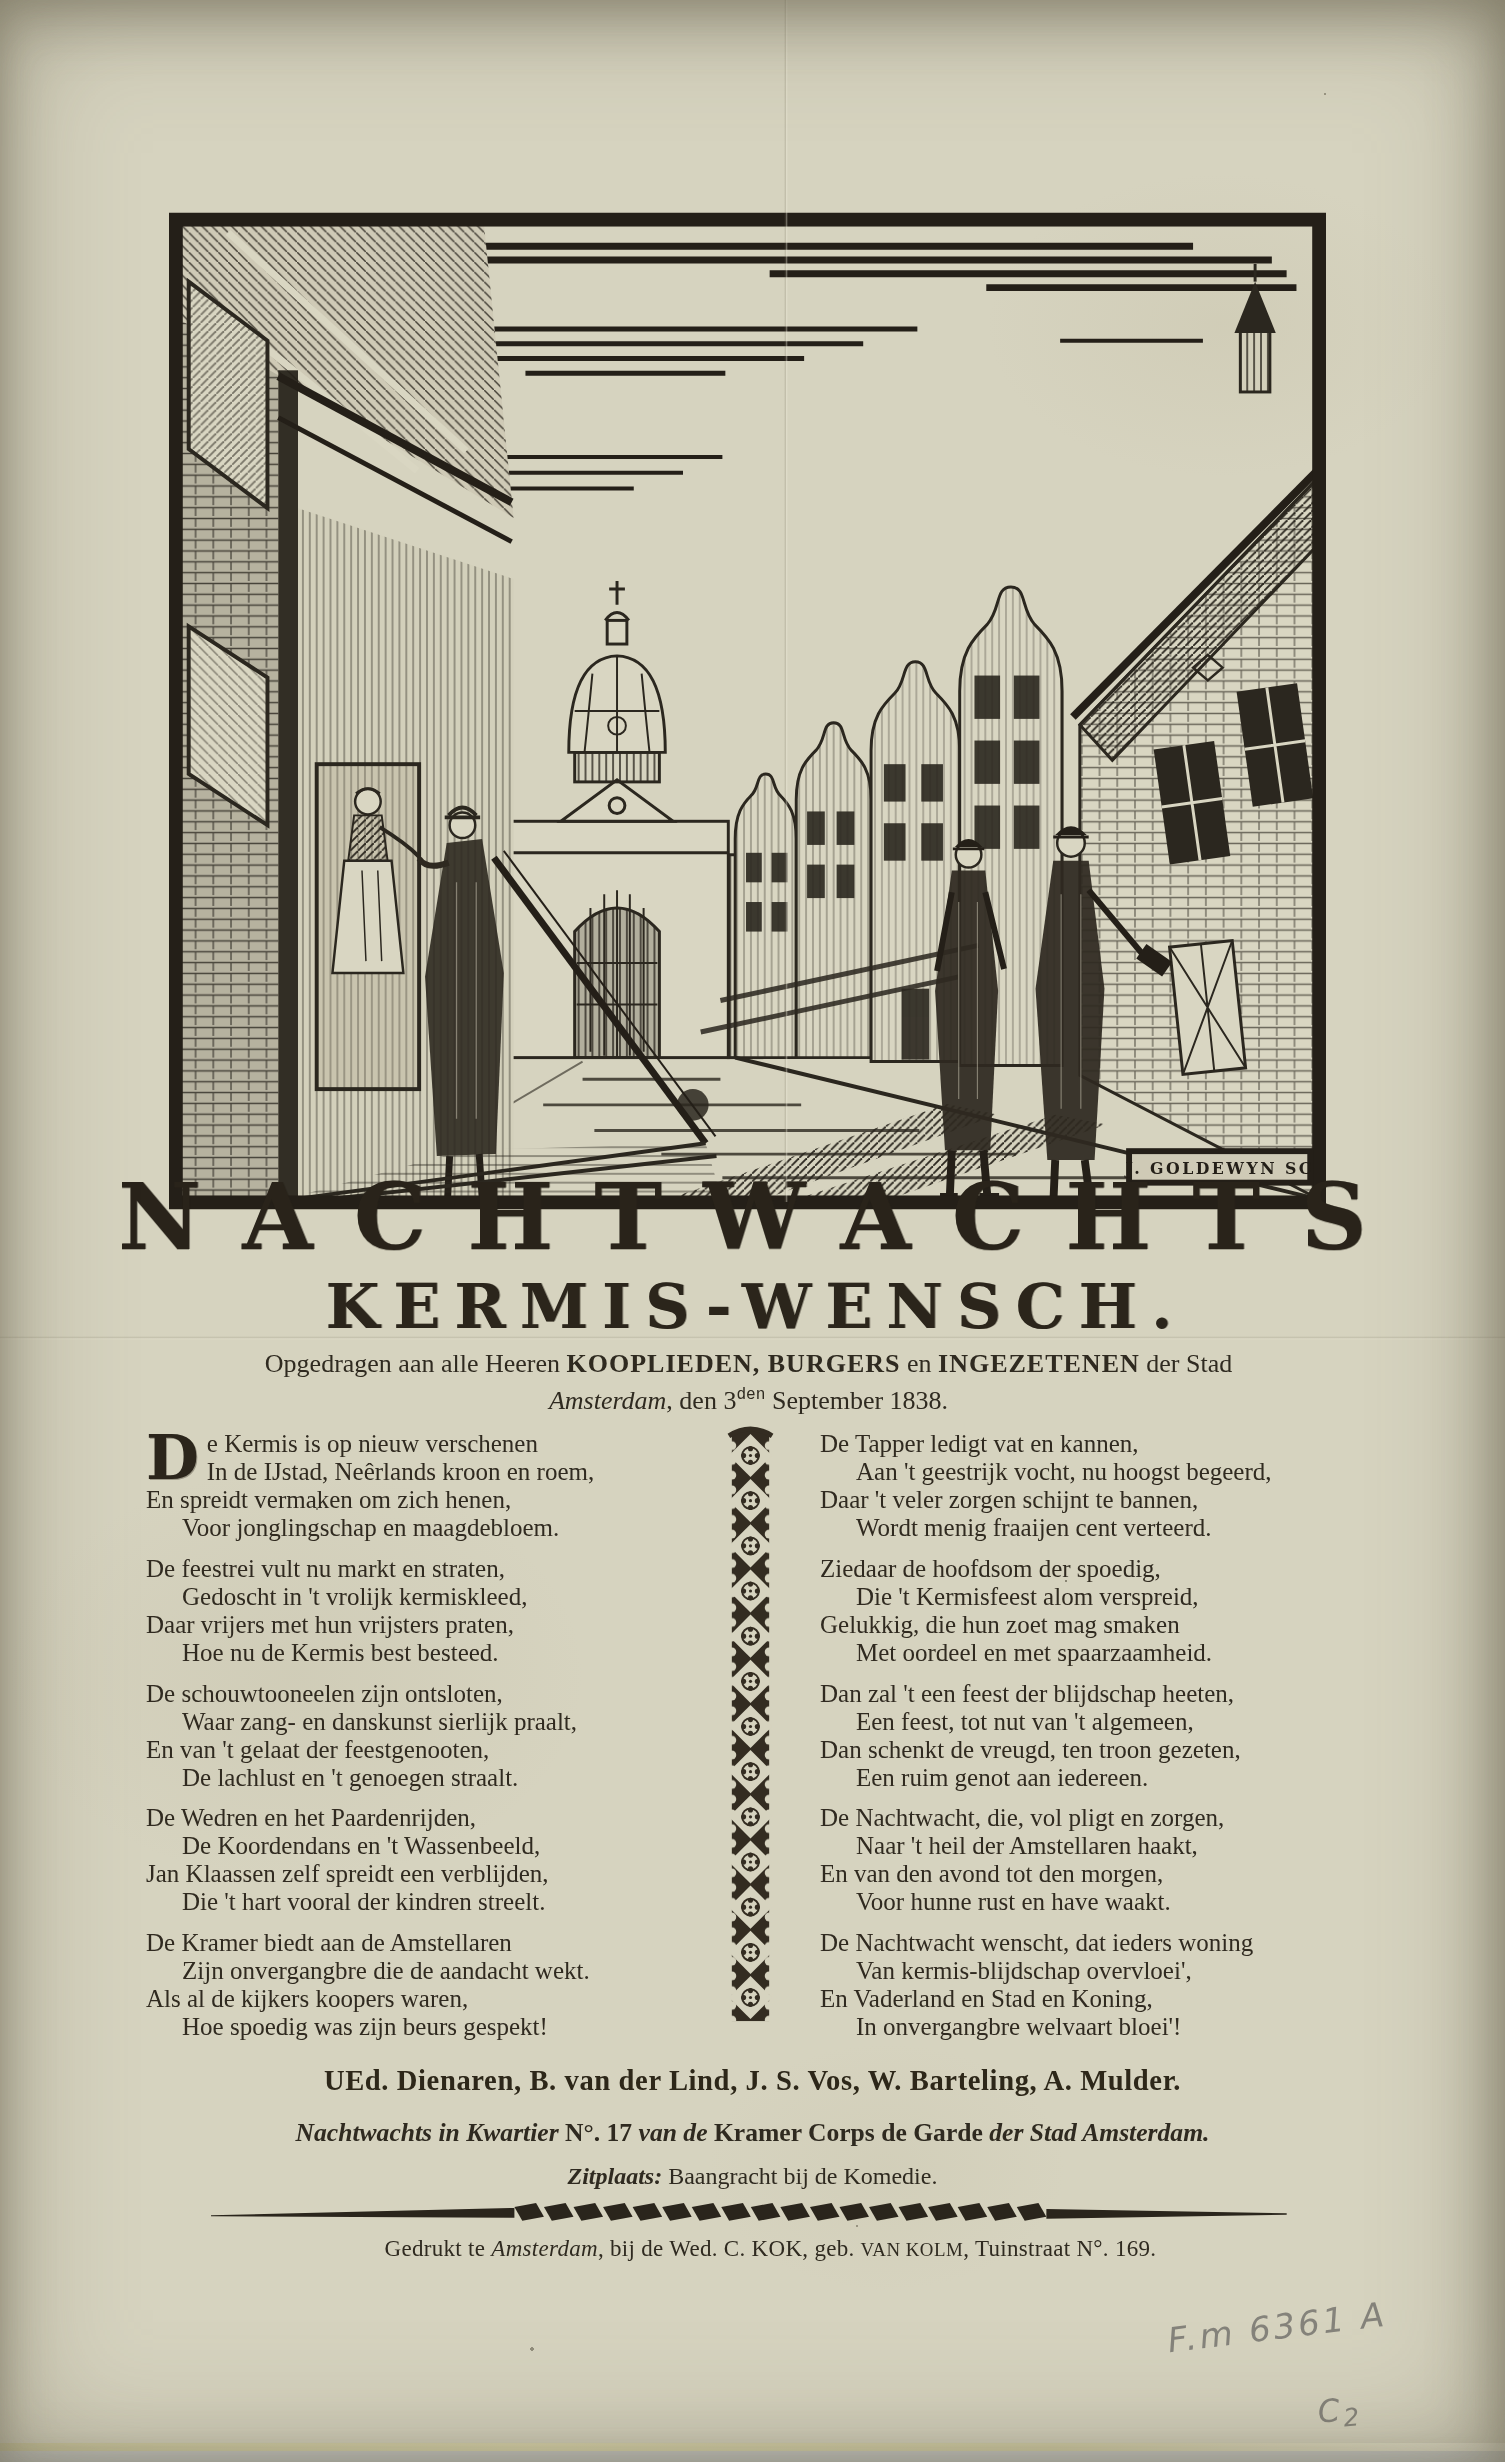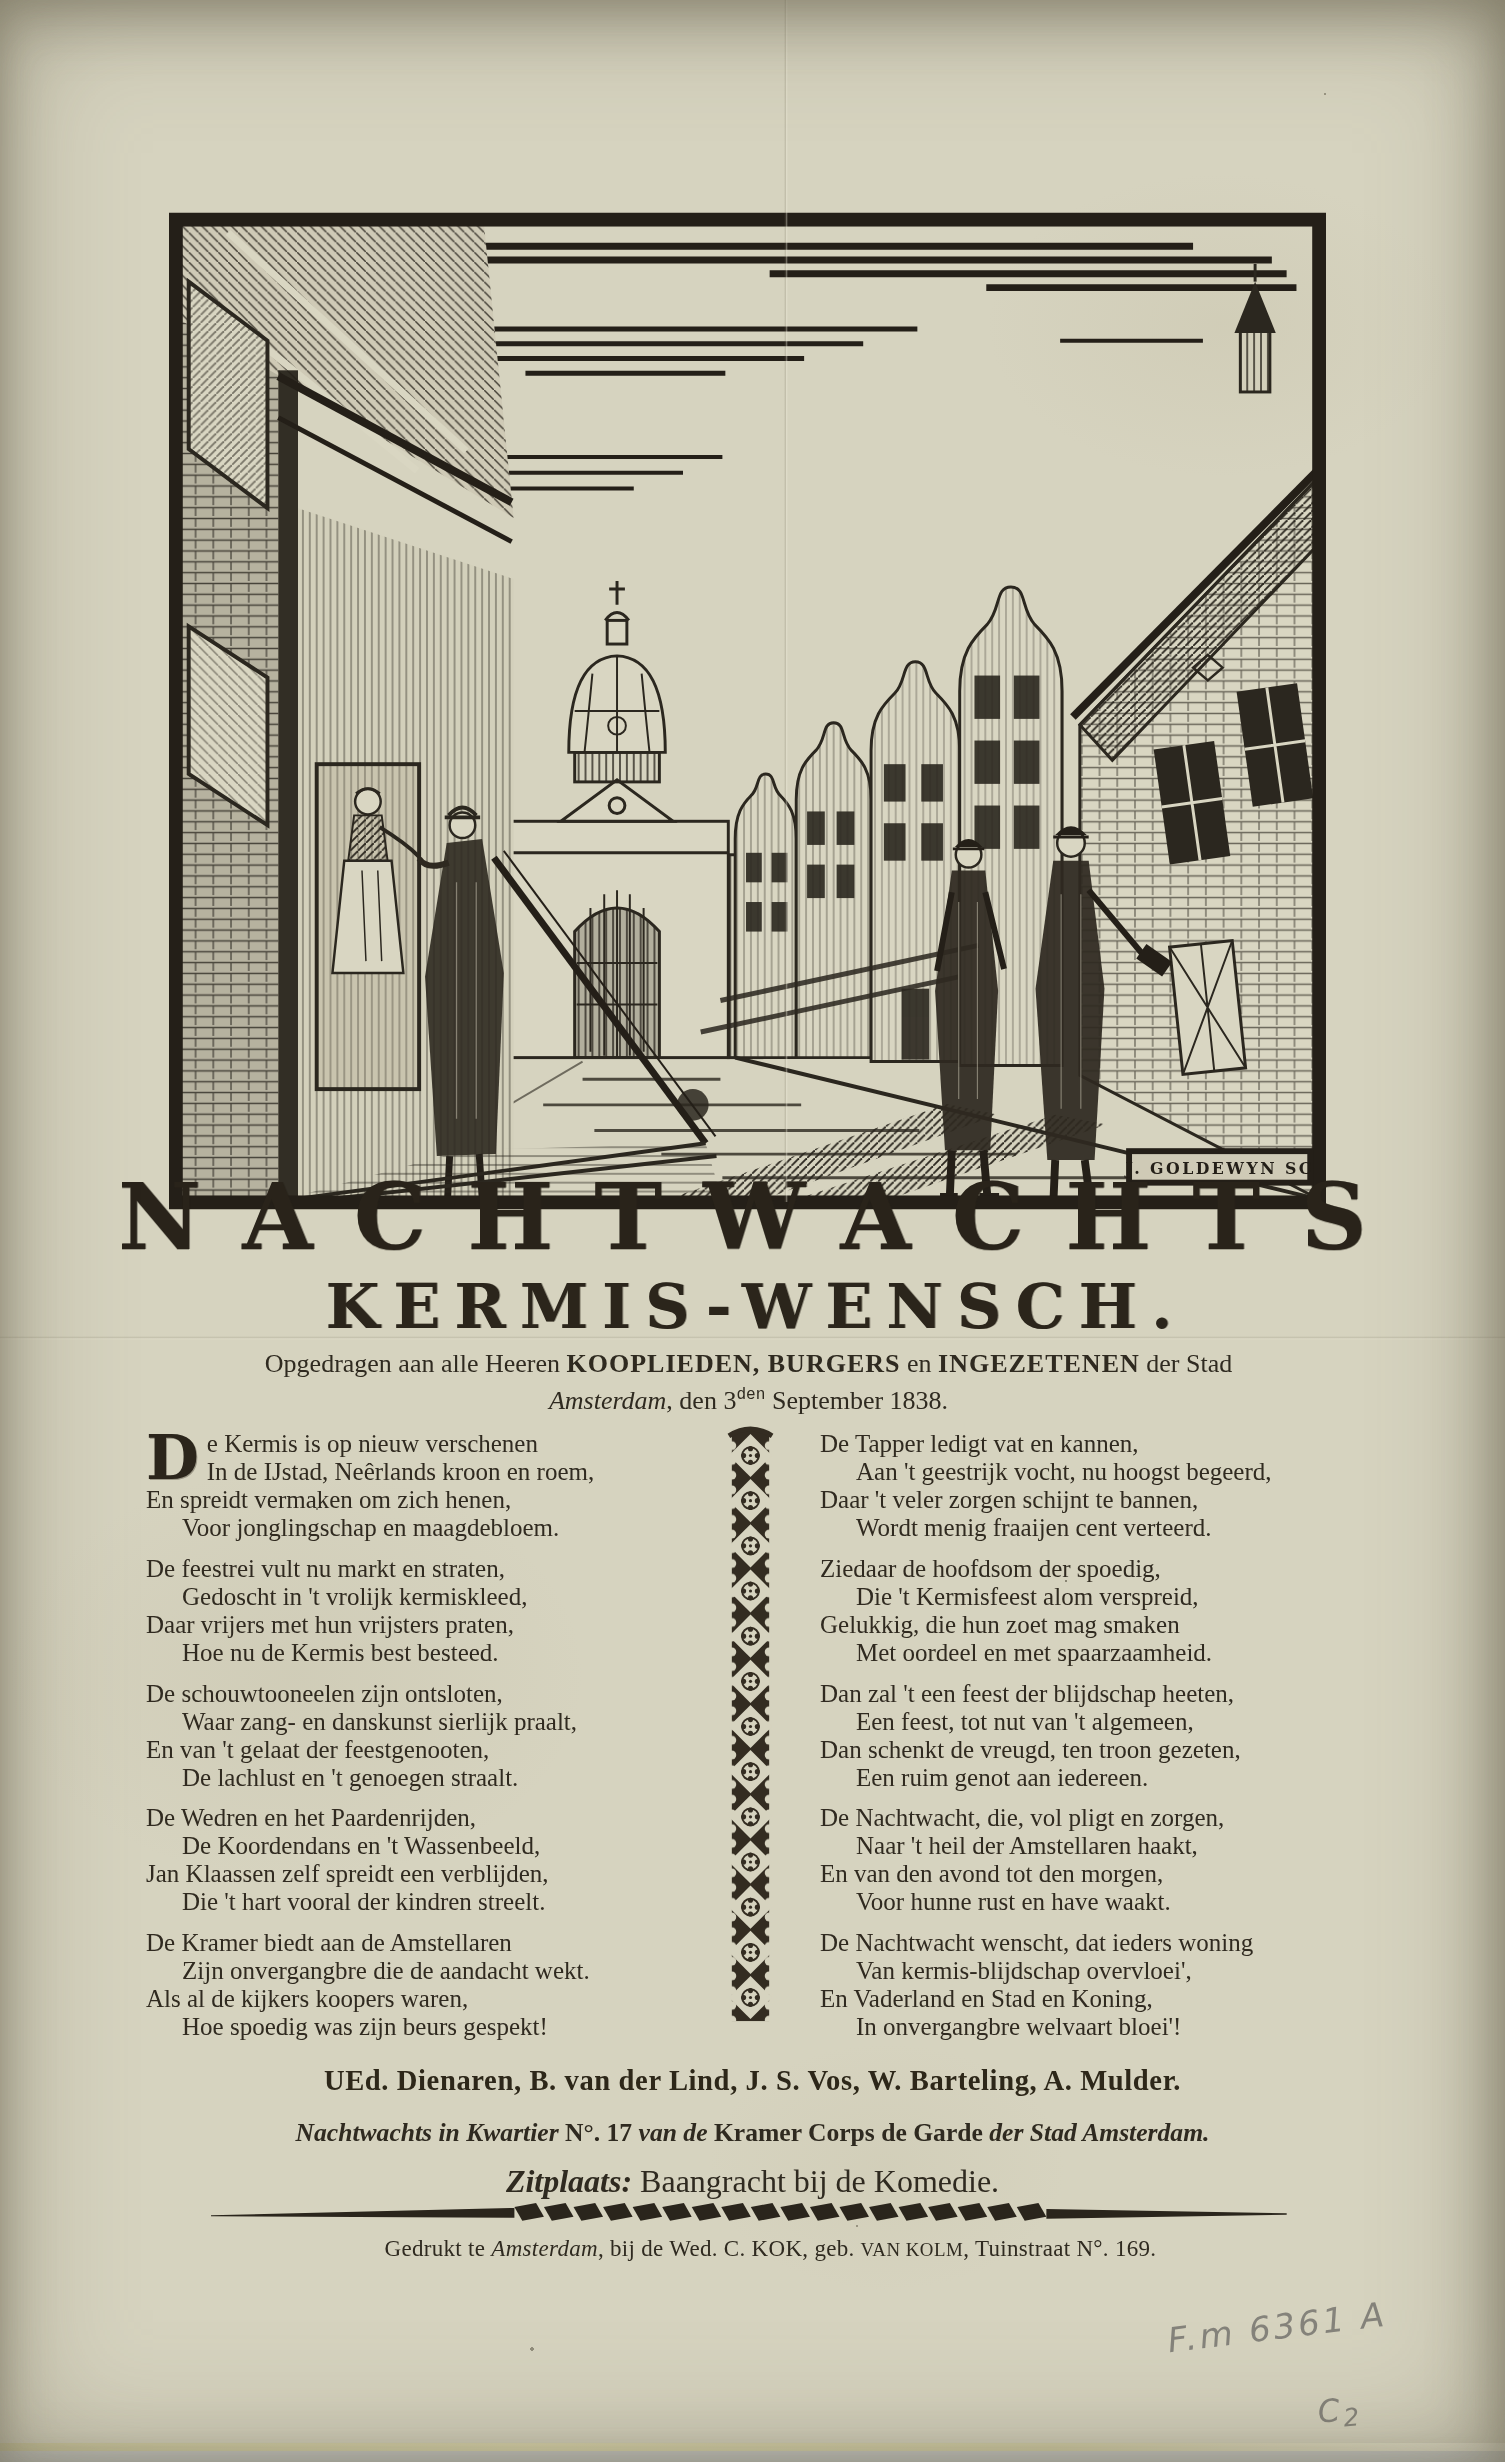--- a/index.html
+++ b/index.html
@@ -56,21 +56,21 @@
     line-height:49px;padding:3px 7.9px 0 0;color:#2b251b;text-shadow:1px 1px 0 rgba(43,37,27,.35);}
 
   .divider{position:absolute;left:723px;top:1424px;width:55px;height:603px;}
 
   .sigline{position:absolute;left:0;right:0;top:2065px;text-align:center;
     font-size:28.6px;font-weight:bold;letter-spacing:0.6px;color:#2d2719;}
   .kwartier{position:absolute;left:0;right:0;top:2118px;text-align:center;
     font-size:25.6px;font-weight:bold;color:#2f2a20;}
   .kwartier .it{font-style:italic;}
   .zitplaats{position:absolute;left:0;right:0;top:2163px;text-align:center;
-    font-size:32px;color:#2f2a20;}
+    font-size:24px;color:#2f2a20;}
   .zitplaats .it{font-style:italic;font-weight:bold;}
   .rule{position:absolute;left:211px;top:2203px;width:1076px;height:21.7px;}
   .printer{position:absolute;left:0;right:0;top:2236px;text-align:center;
     font-size:23px;color:#2f2a20;letter-spacing:0.3px;padding-left:36px;}
   .printer .it{font-style:italic;}
   .printer .sc{font-size:.82em;letter-spacing:0.5px;}
 
   .pencil{position:absolute;color:#85837b;font-family:"DejaVu Sans",sans-serif;
     font-style:italic;letter-spacing:3px;}
   .pencil1{left:1167px;top:2307px;font-size:34px;transform:rotate(-7deg);}

